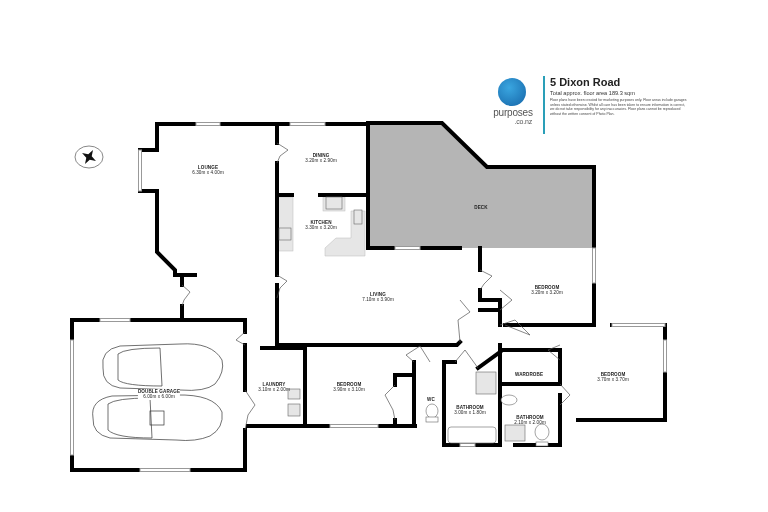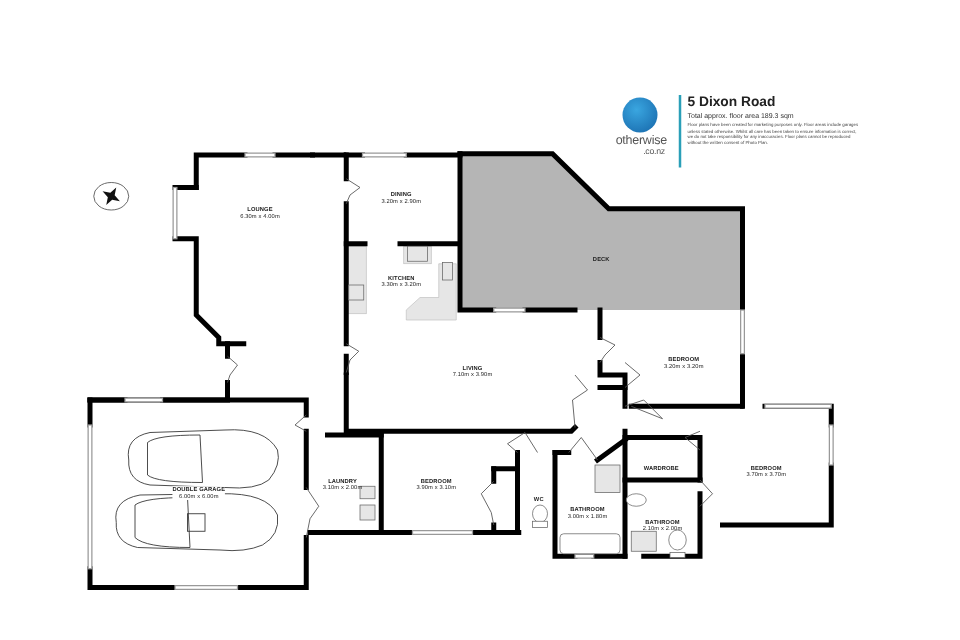--- a/index.html
+++ b/index.html
@@ -163,19 +163,19 @@
 <div class="room-label" style="left:349px;top:382px;"><span>BEDROOM</span><span class="dim">3.90m  x 3.10m</span></div>
 <div class="room-label" style="left:431px;top:397px;"><span>WC</span></div>
 <div class="room-label" style="left:470px;top:405px;"><span>BATHROOM</span><span class="dim">3.00m  x 1.80m</span></div>
 <div class="room-label" style="left:529px;top:372px;"><span>WARDROBE</span></div>
 <div class="room-label" style="left:530px;top:415px;"><span>BATHROOM</span><span class="dim">2.10m  x 2.00m</span></div>
 <div class="room-label" style="left:613px;top:372px;"><span>BEDROOM</span><span class="dim">3.70m  x 3.70m</span></div>
 
 <div class="header">
   <div class="logo">
     <div class="logo-circle"></div>
-    <div class="logo-text"><span>otherwise</span><span class="sub">.co.nz</span></div>
+    <div class="logo-text"><span>purposes</span><span class="sub">.co.nz</span></div>
   </div>
   <div class="divider"></div>
   <div class="address">5 Dixon Road</div>
   <div class="area">Total approx. floor area 189.3 sqm</div>
   <div class="disclaimer">Floor plans have been created for marketing purposes only. Floor areas include garages unless stated otherwise. Whilst all care has been taken to ensure information is correct, we do not take responsibility for any inaccuracies. Floor plans cannot be reproduced without the written consent of Photo Plan.</div>
 </div>
 
 </body></html>

